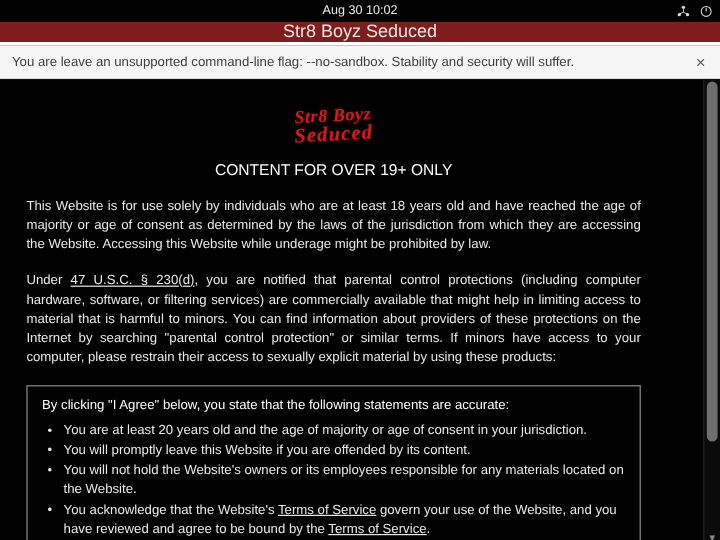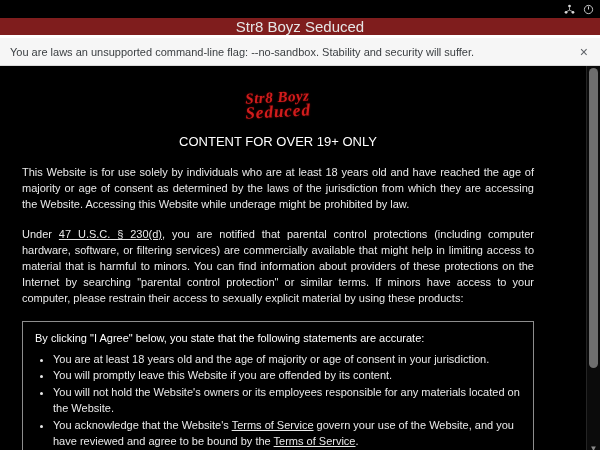--- a/index.html
+++ b/index.html
@@ -216,20 +216,21 @@
     font-size: 8px;
     line-height: 10px;
   }
   .scroll-arrow.up { top: 0; }
   .scroll-arrow.down { bottom: 0; }
 </style>
 </head>
 <body>
 
 <div class="topbar">
+  <div class="center">Aug 30  10:02</div>
   <div class="right">
     <span class="icon-net">
       <svg width="11" height="11" viewBox="0 0 16 16" aria-hidden="true">
         <circle cx="8" cy="3" r="2" fill="#d9d9d9"></circle>
         <circle cx="3" cy="12" r="2" fill="#d9d9d9"></circle>
         <circle cx="13" cy="12" r="2" fill="#d9d9d9"></circle>
         <path d="M8 5 L8 9 M8 9 L3.5 11 M8 9 L12.5 11" stroke="#d9d9d9" stroke-width="1.1" fill="none"></path>
       </svg>
     </span>
     <span class="icon-power">
@@ -237,21 +238,21 @@
         <circle cx="8" cy="8" r="6" fill="none" stroke="#d9d9d9" stroke-width="1.3"></circle>
         <path d="M8 3.5 L8 8" stroke="#d9d9d9" stroke-width="1.4"></path>
       </svg>
     </span>
   </div>
 </div>
 
 <div class="win-title">Str8 Boyz Seduced</div>
 
 <div class="infobar">
-  <div class="msg">You are laws an unsupported command-line flag: --no-sandbox. Stability and security will suffer.</div>
+  <div class="msg">You are leave an unsupported command-line flag: --no-sandbox. Stability and security will suffer.</div>
   <div class="close">×</div>
 </div>
 
 <div class="page">
   <div class="page-inner">
 
     <div class="logo-wrap">
       <div class="logo">
         <span>Str8 Boyz</span>
         <span class="l2">Seduced</span>
@@ -263,21 +264,21 @@
     <p class="body">This Website is for use solely by individuals who are at least 18 years old and have reached the age of majority or age of consent as determined by the laws of the jurisdiction from which they are accessing the Website. Accessing this Website while underage might be prohibited by law.</p>
 
     <p class="body">
       <span>Under </span><a class="lnk" href="#">47 U.S.C. § 230(d)</a><span>, you are notified that parental control protections (including computer hardware, software, or filtering services) are commercially available that might help in limiting access to material that is harmful to minors. You can find information about providers of these protections on the Internet by searching "parental control protection" or similar terms. If minors have access to your computer, please restrain their access to sexually explicit material by using these products:</span>
     </p>
 
 
     <div class="agreebox">
       <p class="intro">By clicking "I Agree" below, you state that the following statements are accurate:</p>
       <ul>
-        <li>You are at least 18 years old and the age of majority or age of consent in your jurisdiction.</li>
+        <li>You are at least 20 years old and the age of majority or age of consent in your jurisdiction.</li>
         <li>You will promptly leave this Website if you are offended by its content.</li>
         <li>You will not hold the Website's owners or its employees responsible for any materials located on the Website.</li>
         <li><span>You acknowledge that the Website's </span><a class="lnk" href="#">Terms of Service</a><span> govern your use of the Website, and you have reviewed and agree to be bound by the </span><a class="lnk" href="#">Terms of Service</a><span>.</span></li>
       </ul>
 
     </div>
 
   </div>
 
   <div class="scrollbar">

